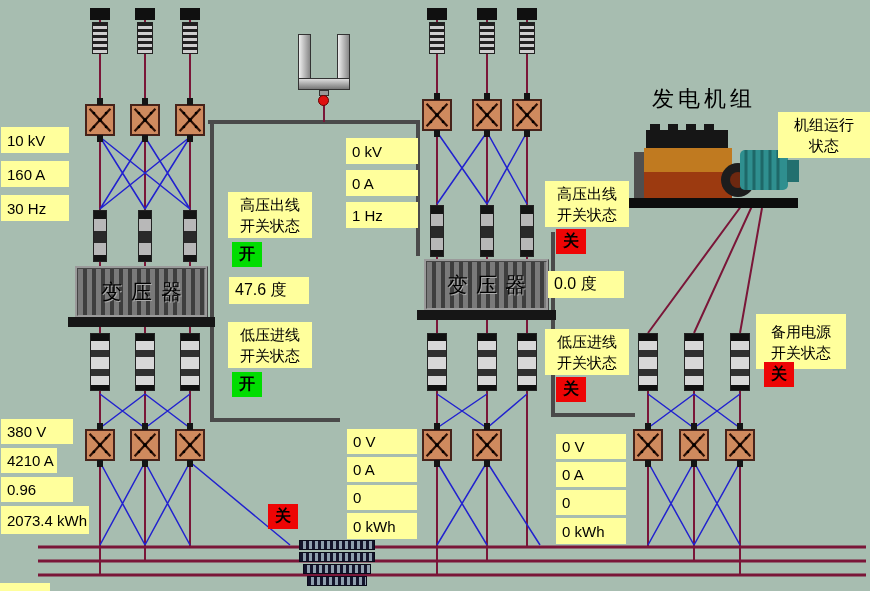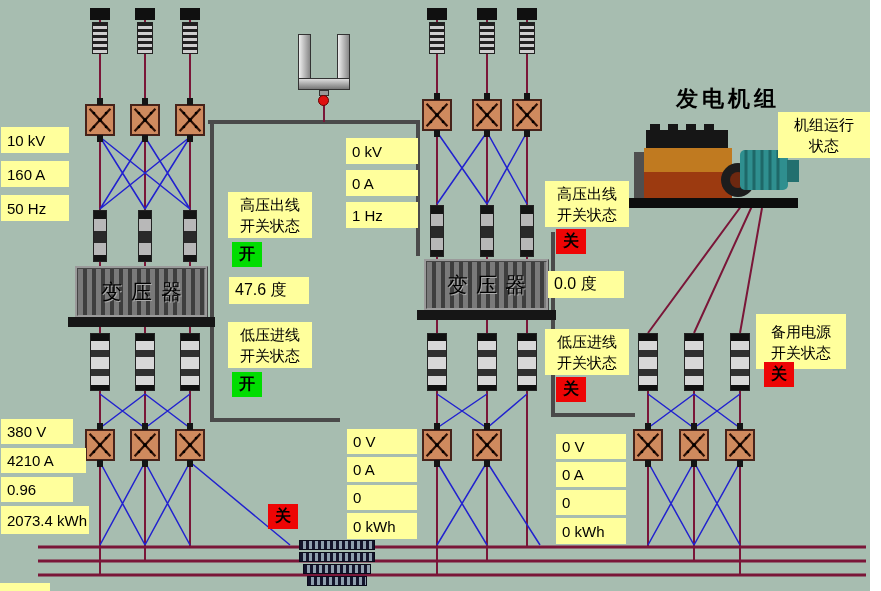--- a/index.html
+++ b/index.html
@@ -33,21 +33,21 @@
   .cb svg { width:100%; height:100%; display:block; }
   .cb::before,.cb::after { content:""; position:absolute; left:50%; margin-left:-3px;
       width:6px; height:7px; background:#141414; }
   .cb::before { top:-8px; } .cb::after { bottom:-8px; }
 
   .sw-mid { position:absolute; z-index:2; width:14px; height:52px; border:1px solid #222;
       background:linear-gradient(180deg,#151515 0 8px,#b8b8b8 8px 20px,#2a2a2a 20px 32px,#b8b8b8 32px 44px,#151515 44px 52px); }
   .sw-low { position:absolute; z-index:2; width:20px; height:58px; border:1px solid #222;
       background:linear-gradient(180deg,#101010 0 7px,#d8d8d8 7px 16px,#303030 16px 23px,#d8d8d8 23px 35px,#303030 35px 42px,#d8d8d8 42px 51px,#101010 51px 58px); }
 
-  .gen-title { position:absolute; z-index:3; font-size:22px; font-weight:bold; color:#000; letter-spacing:4px;margin-left:24px; }
+  .gen-title { position:absolute; z-index:3; font-size:22px; font-weight:normal; color:#000; letter-spacing:4px; }
   .status-stop { position:absolute; z-index:3; background:#ffff9c; color:#e80000; font-weight:bold;
       font-size:17px; display:flex; align-items:center; padding:0 12px; letter-spacing:2px; }
 
   .edge-strip { position:absolute; z-index:4; background:#ffffff; }
   .corner-sliver { position:absolute; z-index:4; background:#ffff9c; }
 
   .stack-row { position:absolute; z-index:2; height:10px; border:1px solid #0a0a1a;
       background:repeating-linear-gradient(90deg,#14142c 0 3px,#8f9fae 3px 6px); }
 </style>
 </head>
@@ -72,21 +72,21 @@
              M100 394 L145 428 M145 394 L100 428 M145 394 L190 428 M190 394 L145 428
              M437 394 L487 428 M487 394 L437 428 M527 394 L487 428
              M648 394 L694 428 M694 394 L648 428 M694 394 L740 428 M740 394 L694 428
              M100 462 L145 545 M145 462 L100 545 M145 462 L190 545 M190 462 L145 545 M190 462 L290 545
              M437 462 L487 545 M487 462 L437 545 M487 462 L540 545
              M648 462 L694 545 M694 462 L648 545 M694 462 L740 545 M740 462 L694 545" stroke="#2121cf" stroke-width="1.5" fill="none"></path>
   </svg>
 
   <div class="ylabel" style="left:1px;top:127px;width:68px;height:26px">10 kV</div>
   <div class="ylabel" style="left:1px;top:161px;width:68px;height:26px">160 A</div>
-  <div class="ylabel" style="left:1px;top:195px;width:68px;height:26px">50 Hz</div>
+  <div class="ylabel" style="left:1px;top:195px;width:68px;height:26px">30 Hz</div>
 
   <div class="ylabel" style="left:346px;top:138px;width:72px;height:26px">0 kV</div>
   <div class="ylabel" style="left:346px;top:170px;width:72px;height:26px">0 A</div>
   <div class="ylabel" style="left:346px;top:202px;width:72px;height:26px">1 Hz</div>
 
   <div class="ylabel two-line" style="left:228px;top:192px;width:84px;height:46px">
     <span>高压出线</span>
     <span>开关状态</span>
   </div>
   <div class="badge on" style="left:232px;top:242px;width:30px;height:25px">开</div>
@@ -113,21 +113,21 @@
 
   <div class="ylabel two-line" style="left:545px;top:329px;width:84px;height:46px">
     <span>低压进线</span>
     <span>开关状态</span>
   </div>
   <div class="badge off" style="left:556px;top:377px;width:30px;height:25px">关</div>
 
   <div class="badge off" style="left:268px;top:504px;width:30px;height:25px">关</div>
 
   <div class="ylabel" style="left:1px;top:419px;width:72px;height:25px">380 V</div>
-  <div class="ylabel" style="left:1px;top:448px;width:85px;height:25px">4210 A</div>
+  <div class="ylabel" style="left:1px;top:448px;width:56px;height:25px">4210 A</div>
   <div class="ylabel" style="left:1px;top:477px;width:72px;height:25px">0.96</div>
   <div class="ylabel" style="left:1px;top:506px;width:88px;height:28px">2073.4 kWh</div>
 
   <div class="ylabel" style="left:347px;top:429px;width:70px;height:25px">0 V</div>
   <div class="ylabel" style="left:347px;top:457px;width:70px;height:25px">0 A</div>
   <div class="ylabel" style="left:347px;top:485px;width:70px;height:25px">0</div>
   <div class="ylabel" style="left:347px;top:513px;width:70px;height:26px">0 kWh</div>
 
   <div class="ylabel" style="left:556px;top:434px;width:70px;height:25px">0 V</div>
   <div class="ylabel" style="left:556px;top:462px;width:70px;height:25px">0 A</div>

